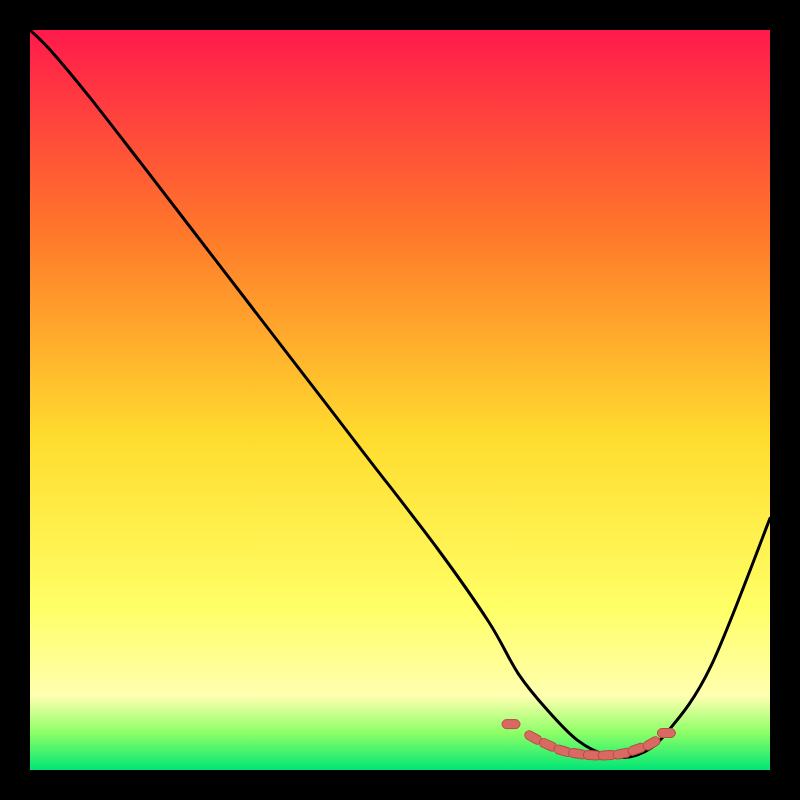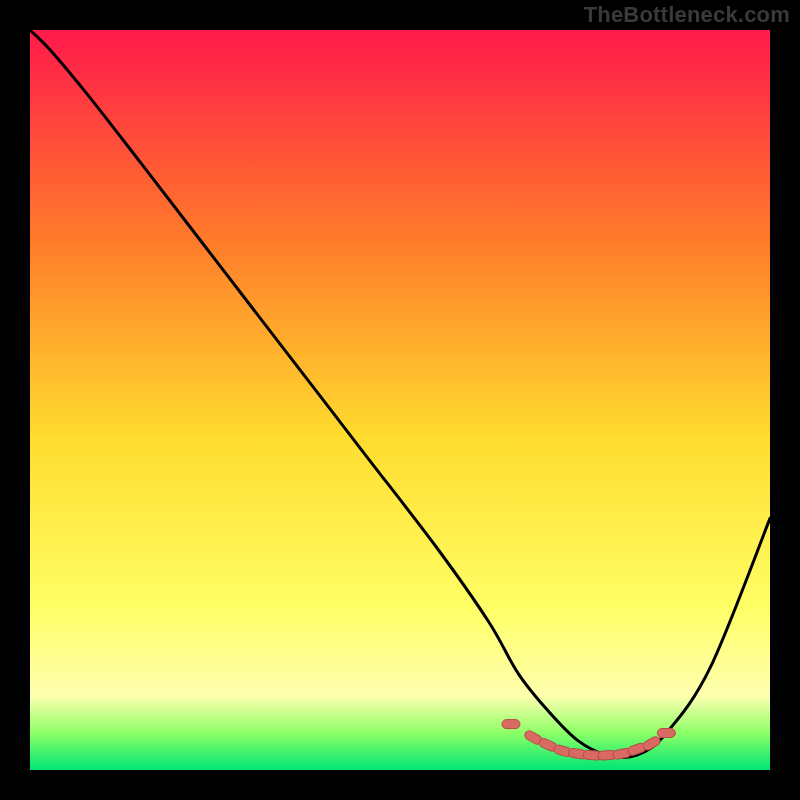--- a/index.html
+++ b/index.html
@@ -35,21 +35,20 @@
     height: 740px;
   }
   svg {
     display: block;
   }
 </style>
 </head>
 <body>
 
 <div class="frame">
-  <div class="watermark">TheBottleneck.com</div>
 
   <div class="plot-wrap">
     <svg id="plot-svg" width="740" height="740" viewBox="0 0 740 740">
       <defs>
         <linearGradient id="bg-grad" x1="0" y1="0" x2="0" y2="1">
           <stop id="g0" offset="0%" stop-color="#ff1a4b"></stop>
           <stop id="g1" offset="28%" stop-color="#ff7a2a"></stop>
           <stop id="g2" offset="55%" stop-color="#ffdc2e"></stop>
           <stop id="g3" offset="78%" stop-color="#ffff66"></stop>
           <stop id="g4" offset="90%" stop-color="#ffffb0"></stop>

